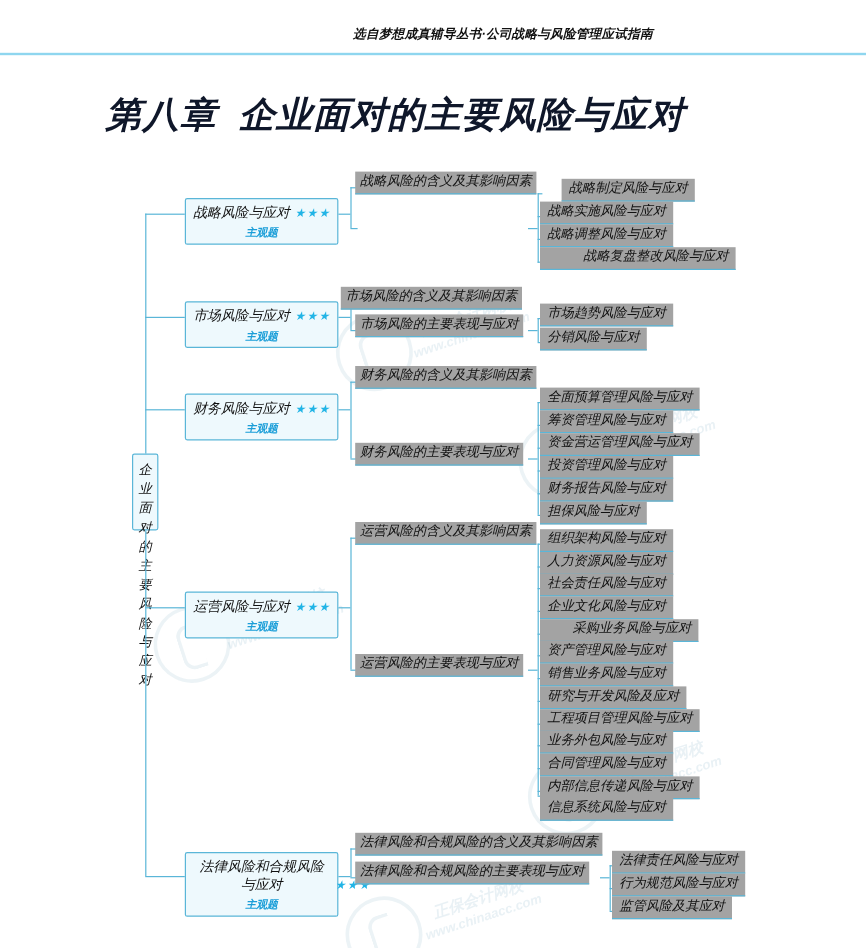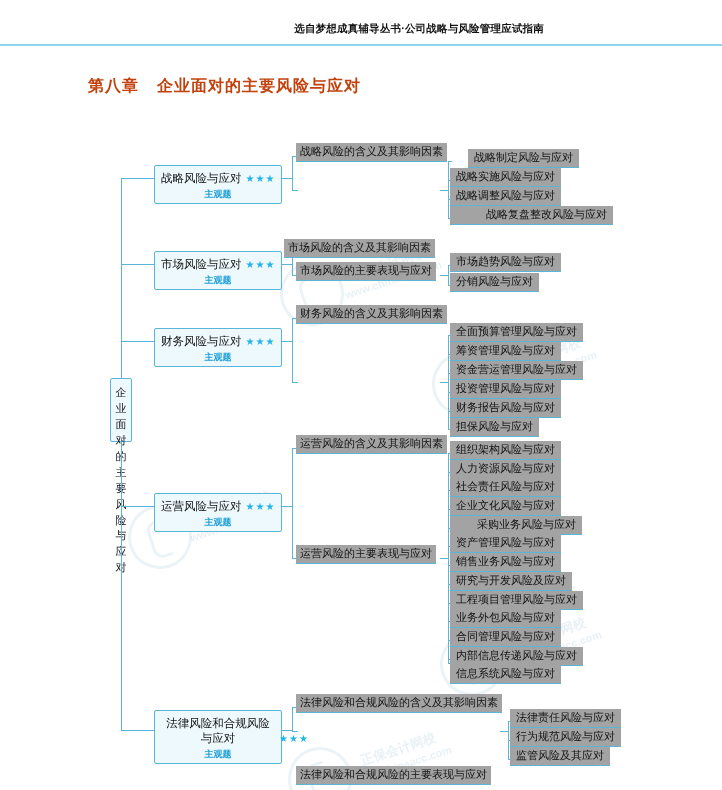--- a/index.html
+++ b/index.html
@@ -12,20 +12,21 @@
     background: #ffffff;
     font-family: "Liberation Sans", sans-serif;
     color: #111111;
     position: relative;
     overflow: hidden;
   }
   .page {
     position: relative;
     width: 574px;
     height: 790px;
+    font-style: italic;
   }
   .header-note {
     position: absolute;
     top: 22px;
     right: 30px;
     font-size: 10.5px;
     font-weight: bold;
     color: #111;
     letter-spacing: 0.2px;
   }
@@ -34,24 +35,24 @@
     left: 0;
     top: 44px;
     width: 722px;
     height: 1.5px;
     background: #8fd6ef;
   }
   .chapter-title {
     position: absolute;
     left: 88px;
     top: 76px;
-    font-size: 16px;
+    font-size: 30px;
     font-weight: bold;
     letter-spacing: 1px;
-    color: #c2410c;
+    color: #0f172a;
   }
   .chapter-title .ch-num { margin-right: 18px; }
 
   
   .wm {
     position: absolute;
     color: rgba(120,170,190,0.16);
     font-size: 13px;
     font-weight: bold;
     transform: rotate(-18deg);
@@ -219,20 +220,21 @@
   <div class="node boxed" style="left:154px; top:328px; width:128px;">
     <span class="label">财务风险与应对</span><span class="stars">★★★</span>
     <span class="subj">主观题</span>
   </div>
   <div class="ln h" style="left:282px; top:341px; width:10px;"></div>
   <div class="ln v" style="left:292px; top:318px; height:64px;"></div>
   <div class="ln h" style="left:292px; top:318px; width:6px;"></div>
   <div class="ln h" style="left:292px; top:382px; width:6px;"></div>
 
   <div class="node mid" style="left:296px; top:305px;">财务风险的含义及其影响因素</div>
+  <div class="node mid" style="left:296px; top:369px;">财务风险的主要表现与应对</div>
 
   <div class="ln h" style="left:440px; top:382px; width:8px;"></div>
   <div class="ln v" style="left:448px; top:335px; height:94px;"></div>
   <div class="ln h" style="left:448px; top:335px; width:4px;"></div>
   <div class="ln h" style="left:448px; top:354px; width:4px;"></div>
   <div class="ln h" style="left:448px; top:373px; width:4px;"></div>
   <div class="ln h" style="left:448px; top:392px; width:4px;"></div>
   <div class="ln h" style="left:448px; top:411px; width:4px;"></div>
   <div class="ln h" style="left:448px; top:429px; width:4px;"></div>
 
@@ -288,21 +290,21 @@
   <div class="node boxed" style="left:154px; top:710px; width:128px;">
     <span class="label" style="white-space:normal; display:inline-block; line-height:1.3;">法律风险和合规风险与应对</span><span class="stars">★★★</span>
     <span class="subj">主观题</span>
   </div>
   <div class="ln h" style="left:282px; top:730px; width:10px;"></div>
   <div class="ln v" style="left:292px; top:707px; height:24px;"></div>
   <div class="ln h" style="left:292px; top:707px; width:6px;"></div>
   <div class="ln h" style="left:292px; top:731px; width:6px;"></div>
 
   <div class="node mid" style="left:296px; top:694px;">法律风险和合规风险的含义及其影响因素</div>
-  <div class="node mid" style="left:296px; top:718px;margin-top:48px;">法律风险和合规风险的主要表现与应对</div>
+  <div class="node mid" style="left:296px; top:718px;">法律风险和合规风险的主要表现与应对</div>
 
   <div class="ln h" style="left:500px; top:731px; width:8px;"></div>
   <div class="ln v" style="left:508px; top:721px; height:38px;"></div>
   <div class="ln h" style="left:508px; top:721px; width:4px;"></div>
   <div class="ln h" style="left:508px; top:740px; width:4px;"></div>
   <div class="ln h" style="left:508px; top:759px; width:4px;"></div>
 
   <div class="node leaf" style="left:510px; top:709px;">法律责任风险与应对</div>
   <div class="node leaf" style="left:510px; top:728px;">行为规范风险与应对</div>
   <div class="node leaf" style="left:510px; top:747px;">监管风险及其应对</div>

